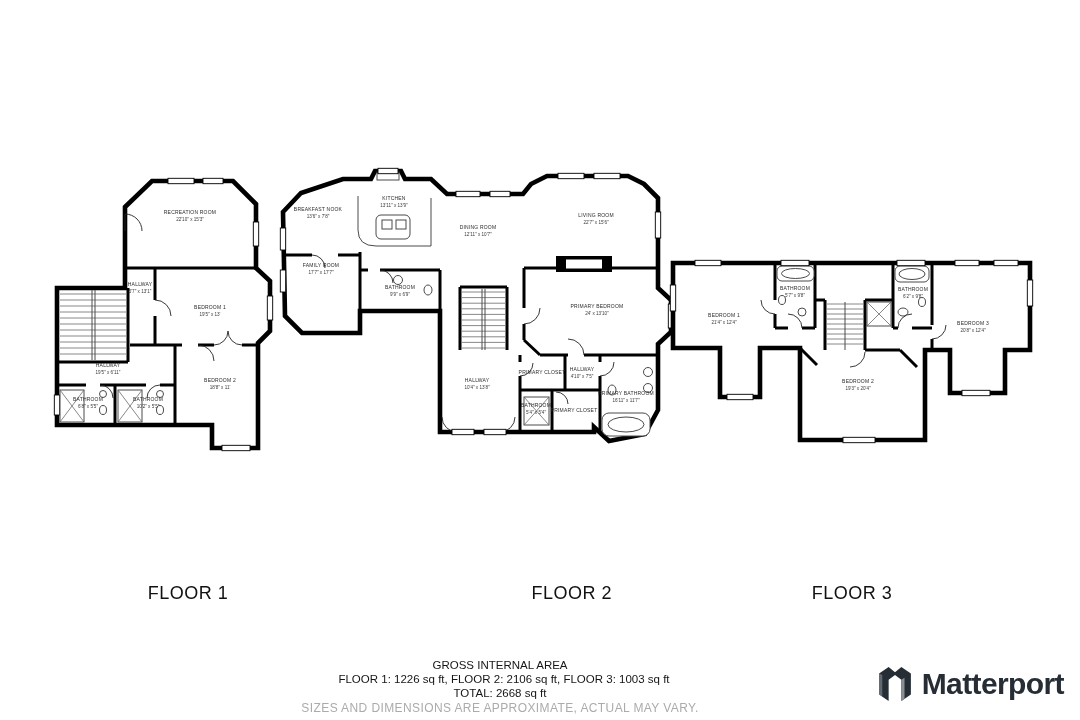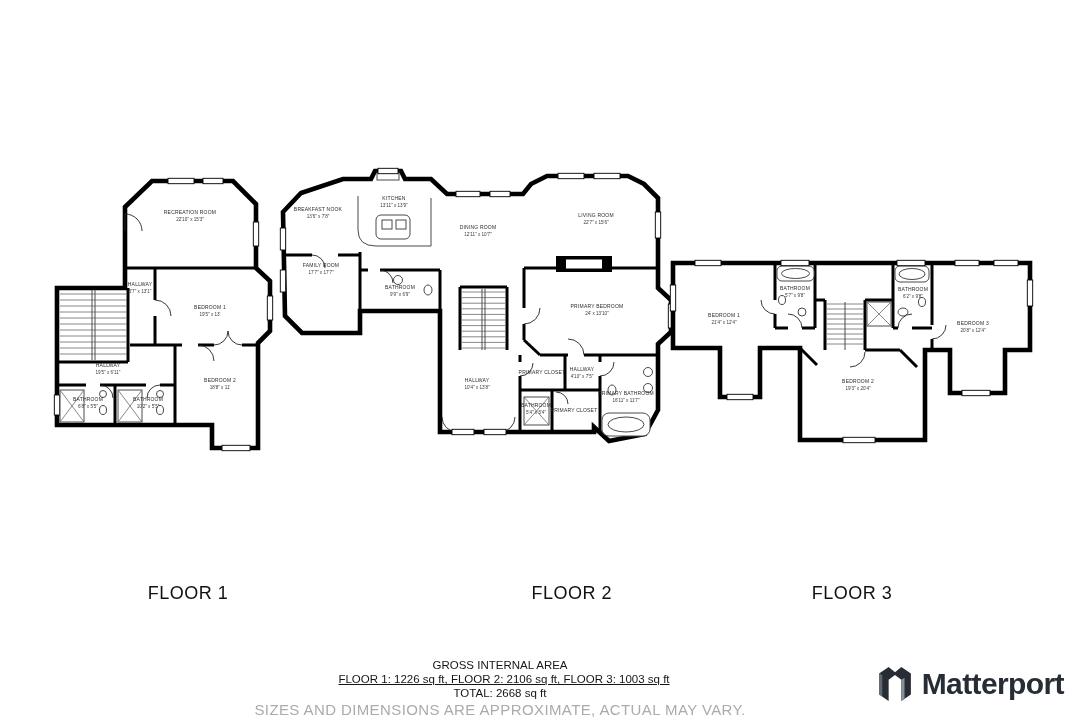--- a/index.html
+++ b/index.html
@@ -21,23 +21,23 @@
   .fireplace{fill:#000;}
   .fireplace-in{fill:#fff;}
   .floor-label{
     position:absolute;width:160px;text-align:center;font-size:18px;
     color:#111;letter-spacing:.5px;
   }
   .footer{
     position:absolute;left:8px;top:659px;width:984px;text-align:center;color:#161616;
   }
   .footer .f-title{font-size:11.5px;margin:0 0 2px 0;}
-  .footer .f-line{font-size:11.5px;margin:0 0 2px 8px;text-decoration:underline;}
+  .footer .f-line{font-size:11.5px;margin:0 0 2px 8px;}
   .footer .f-total{font-size:11.5px;margin:0 0 2px 0;}
-  .footer .f-disclaimer{font-size:15px;color:#ababab;letter-spacing:.4px;}
+  .footer .f-disclaimer{font-size:12px;color:#ababab;letter-spacing:.4px;}
   .brand{
     position:absolute;right:16px;top:666px;display:flex;align-items:center;gap:9px;
   }
   .brand .wordmark{
     font-size:30px;font-weight:700;color:#272d35;letter-spacing:-.6px;text-align:right;
   }
 </style>
 </head>
 <body>
 

